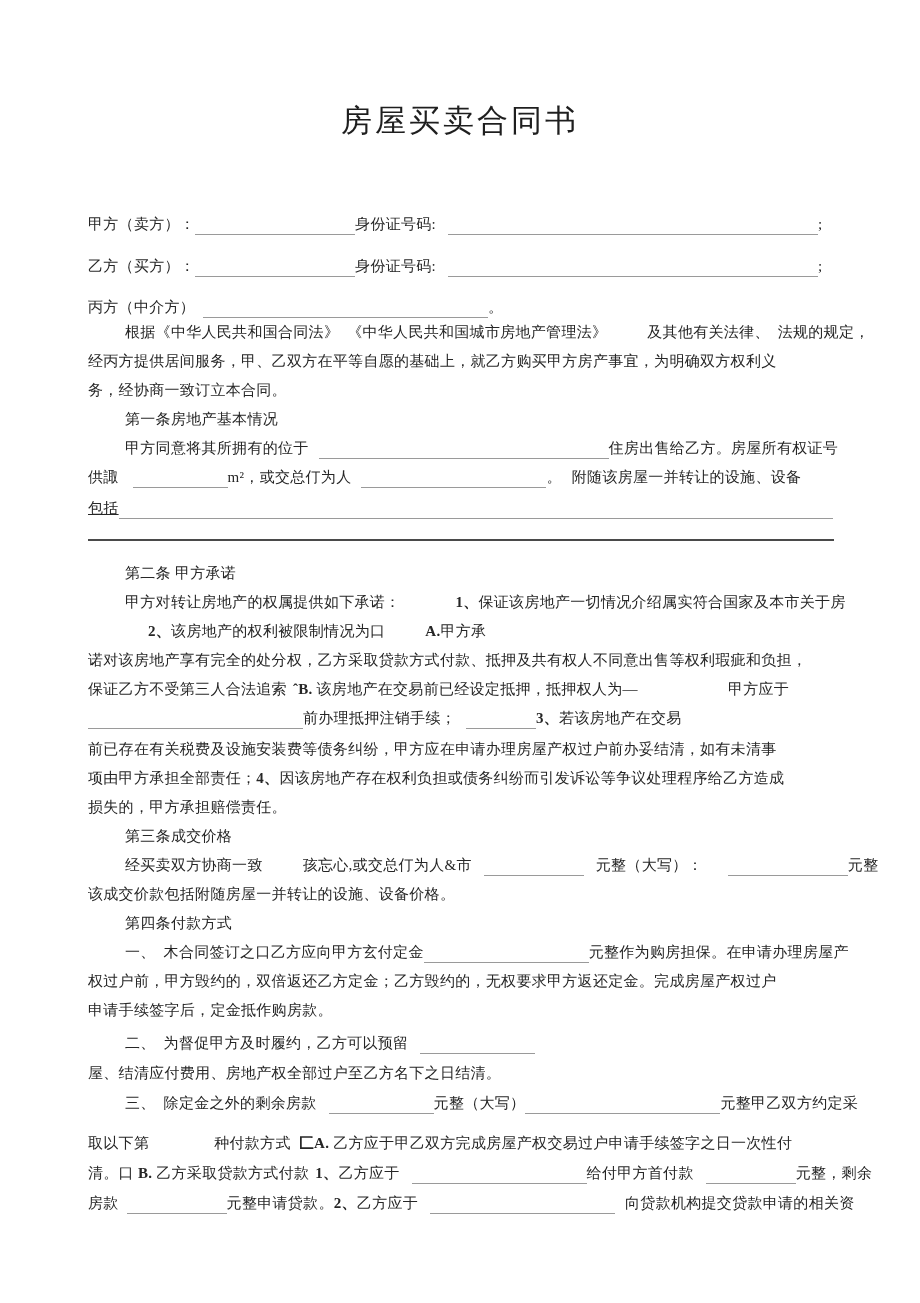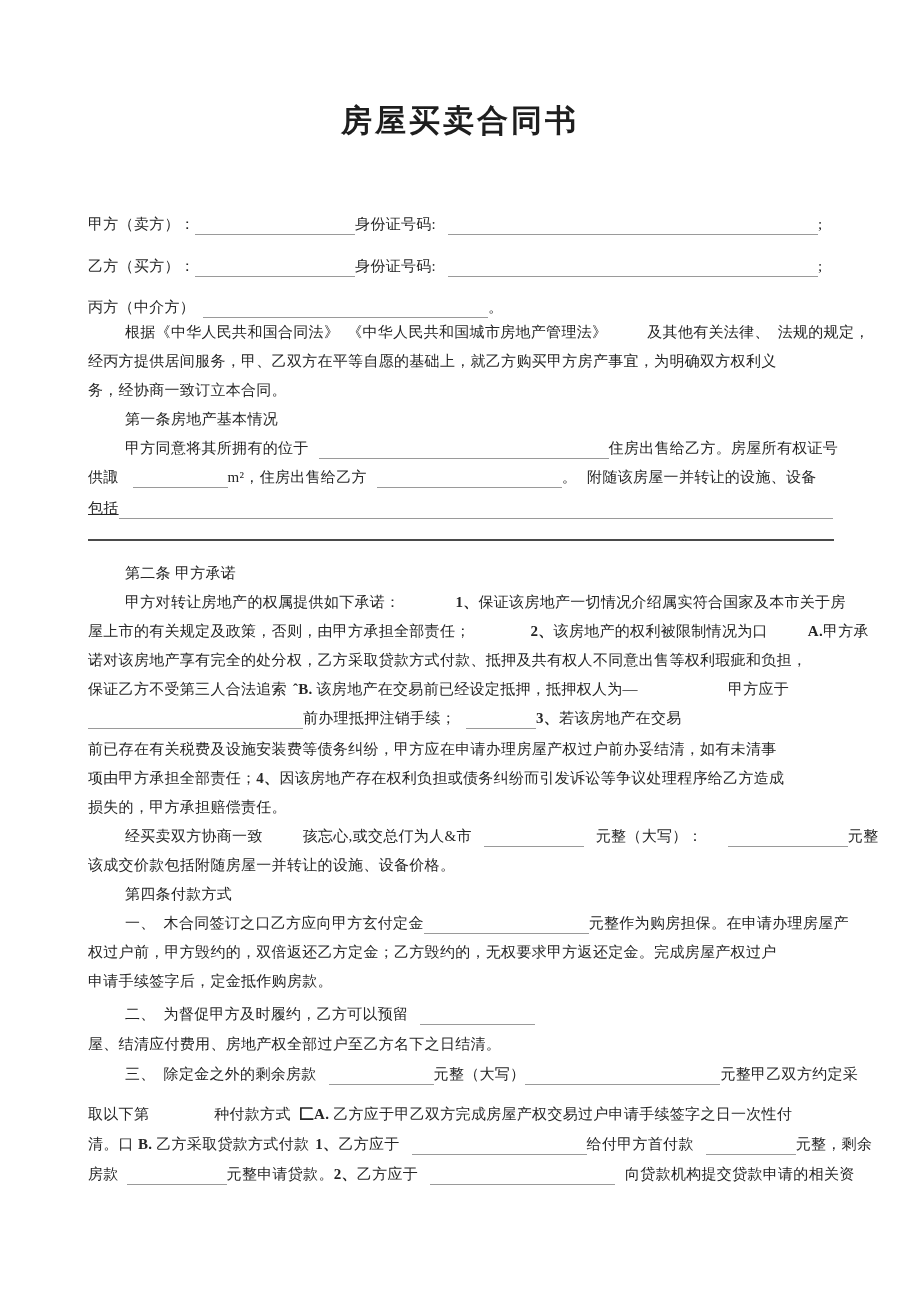--- a/index.html
+++ b/index.html
@@ -16,21 +16,21 @@
     font-family: "Liberation Serif", "DejaVu Serif", serif;
     color: #262626;
   }
   #doc-title {
     position: absolute;
     top: 100px;
     left: 0;
     width: 100%;
     text-align: center;
     font-size: 31px;
-    font-weight: bold;
+    font-weight: normal;
     letter-spacing: 3px;
     color: #1e1e1e;
   }
   #doc-body {
     position: absolute;
     top: 206px;
     left: 88px;
     width: 746px;
     font-size: 15px;
     line-height: 29px;
@@ -113,21 +113,21 @@
         <span class="gap" style="width: 37px;"></span>
         <span class="txt">甲方同意将其所拥有的位于</span>
         <span class="gap" style="width: 10px;"></span>
         <span class="blank" style="width: 290px;"></span>
         <span class="txt">住房出售给乙方。房屋所有权证号</span>
       </div>
       <div class="line">
         <span class="txt">供諏</span>
         <span class="gap" style="width: 14px;"></span>
         <span class="blank" style="width: 95px;"></span>
-        <span class="txt">m²，住房出售给乙方</span>
+        <span class="txt">m²，或交总仃为人</span>
         <span class="gap" style="width: 10px;"></span>
         <span class="blank" style="width: 185px;"></span>
         <span class="txt">。</span>
         <span class="gap" style="width: 10px;"></span>
         <span class="txt">附随该房屋一并转让的设施、设备</span>
       </div>
       <div class="line" style="margin-top: 2px; text-decoration: underline;">
         <span class="txt">包括</span>
         <span class="blank" style="width: 714px;"></span>
       </div>
@@ -137,21 +137,20 @@
         <span class="txt">第二条 甲方承诺</span>
       </div>
       <div class="line">
         <span class="gap" style="width: 37px;"></span>
         <span class="txt">甲方对转让房地产的权属提供如下承诺：</span>
         <span class="gap" style="width: 55px;"></span>
         <span class="txt bold">1、</span>
         <span class="txt">保证该房地产一切情况介绍属实符合国家及本市关于房</span>
       </div>
       <div class="line">
-        <span class="txt">屋上市的有关规定及政策，否则，由甲方承担全部责任；</span>
         <span class="gap" style="width: 60px;"></span>
         <span class="txt bold">2、</span>
         <span class="txt">该房地产的权利被限制情况为口</span>
         <span class="gap" style="width: 40px;"></span>
         <span class="txt bold">A.</span>
         <span class="txt">甲方承</span>
       </div>
       <div class="line">
         <span class="txt">诺对该房地产享有完全的处分权，乙方采取贷款方式付款、抵押及共有权人不同意出售等权利瑕疵和负担，</span>
       </div>
@@ -178,20 +177,24 @@
       <div class="line">
         <span class="txt">项由甲方承担全部责任；</span>
         <span class="txt bold">4、</span>
         <span class="txt">因该房地产存在权利负担或债务纠纷而引发诉讼等争议处理程序给乙方造成</span>
       </div>
       <div class="line">
         <span class="txt">损失的，甲方承担赔偿责任。</span>
       </div>
       <div class="line">
         <span class="gap" style="width: 37px;"></span>
+        <span class="txt">第三条成交价格</span>
+      </div>
+      <div class="line">
+        <span class="gap" style="width: 37px;"></span>
         <span class="txt">经买卖双方协商一致</span>
         <span class="gap" style="width: 40px;"></span>
         <span class="txt">孩忘心,或交总仃为人&amp;市</span>
         <span class="gap" style="width: 12px;"></span>
         <span class="blank" style="width: 100px;"></span>
         <span class="gap" style="width: 12px;"></span>
         <span class="txt">元整（大写）：</span>
         <span class="gap" style="width: 25px;"></span>
         <span class="blank" style="width: 120px;"></span>
         <span class="txt">元整</span>

